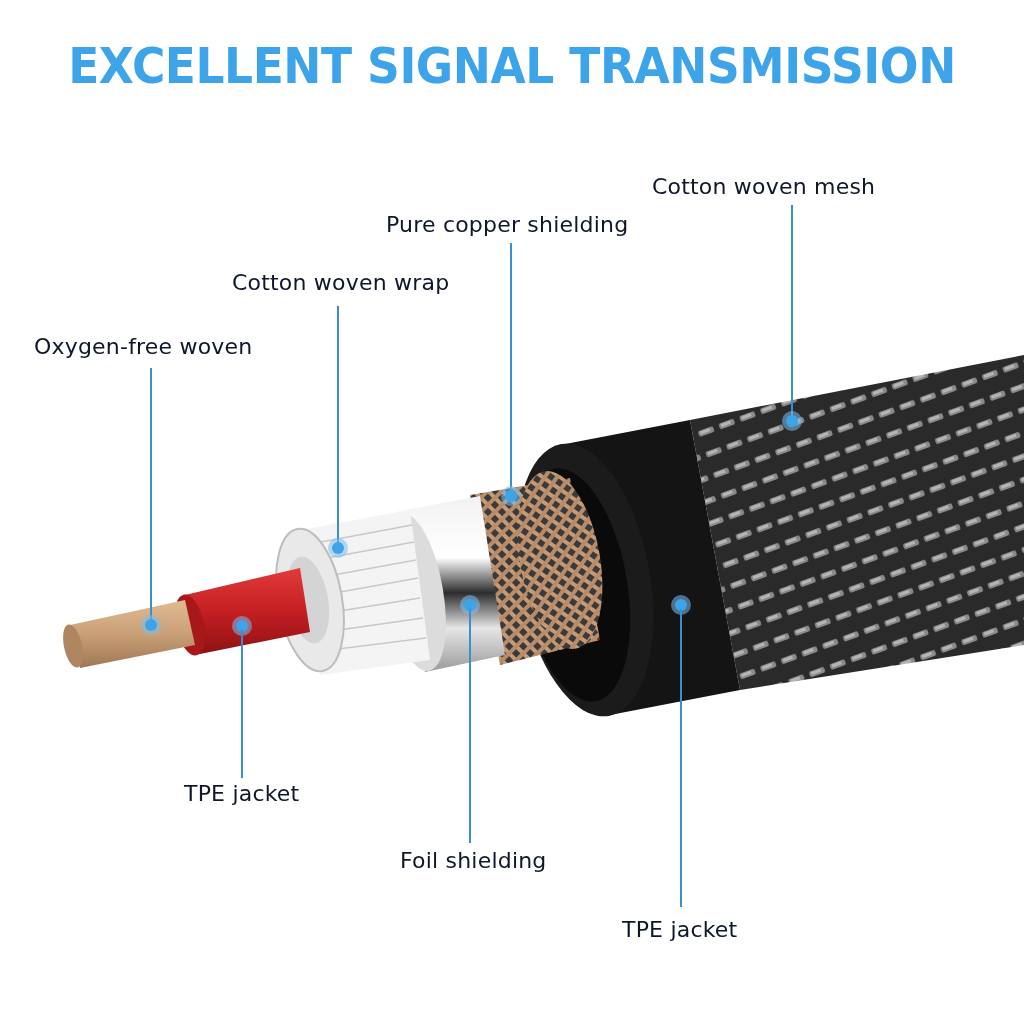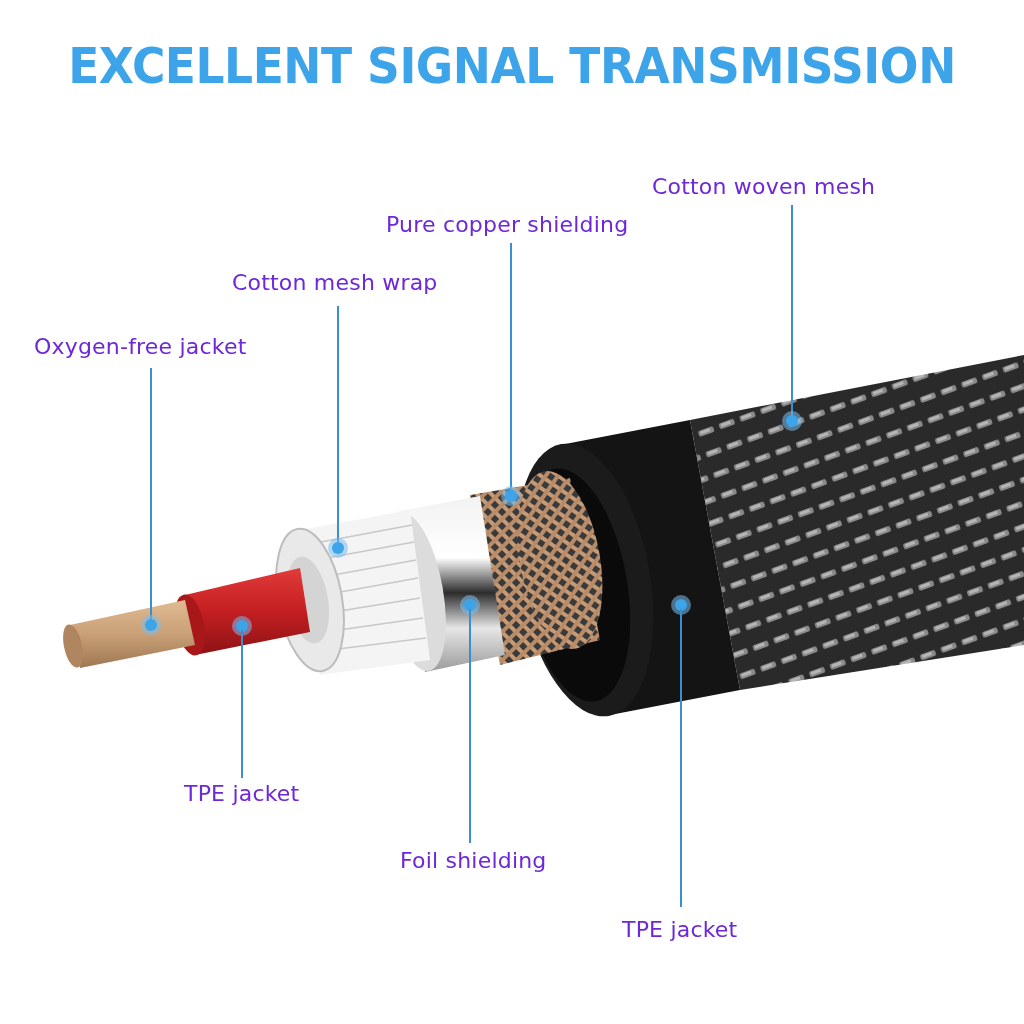--- a/index.html
+++ b/index.html
@@ -1,21 +1,21 @@
 <!DOCTYPE html>
 <html><head>
 <meta charset="utf-8">
 <style>
   html, body { margin: 0; padding: 0; background: #ffffff; }
   body { width: 1024px; height: 1024px; position: relative; overflow: hidden;
          font-family: "DejaVu Sans", sans-serif; }
   .title { position: absolute; left: 0; top: 38px; width: 1024px; text-align: center;
            font-family: "DejaVu Sans", sans-serif; font-weight: bold; font-size: 49px;
            letter-spacing: -0.5px; color: #3da4ea; transform: scaleX(0.93); }
-  .label { position: absolute; font-size: 22px; color: #6d28d9; white-space: nowrap;
+  .label { position: absolute; font-size: 22px; color: #0f172a; white-space: nowrap;
            font-family: "DejaVu Sans", sans-serif; letter-spacing: 0.2px; }
   .leader { position: absolute; width: 2px; background: #3a8fd0; }
   .dot { position: absolute; width: 12px; height: 12px; border-radius: 50%;
          background: #3da4ea; box-shadow: 0 0 0 4px rgba(120,190,240,0.55); }
   svg.cable { position: absolute; left: 0; top: 0; }
 </style>
 </head>
 <body>
 
 <div class="title">EXCELLENT SIGNAL TRANSMISSION</div>
@@ -90,25 +90,25 @@
     <path d="M185 595 L300 568 L310 632 L195 655 Z" fill="url(#redGrad)"></path>
     <ellipse cx="190" cy="625" rx="14" ry="31" transform="rotate(-12 190 625)" fill="#a8181a"></ellipse>
   </g>
 
   <g>
     <path d="M70 625 L185 600 L195 645 L80 668 Z" fill="url(#copperGrad)"></path>
     <ellipse cx="73" cy="646" rx="9" ry="22" transform="rotate(-12 73 646)" fill="#b08661"></ellipse>
   </g>
 </svg>
 
-<div class="label" style="left:34px; top:334px;">Oxygen-free jacket</div>
+<div class="label" style="left:34px; top:334px;">Oxygen-free woven</div>
 <div class="leader" style="left:150px; top:368px; height:256px;"></div>
 <div class="dot" style="left:145px; top:619px;"></div>
 
-<div class="label" style="left:232px; top:270px;">Cotton mesh wrap</div>
+<div class="label" style="left:232px; top:270px;">Cotton woven wrap</div>
 <div class="leader" style="left:337px; top:306px; height:240px;"></div>
 <div class="dot" style="left:332px; top:542px;"></div>
 
 <div class="label" style="left:386px; top:212px;">Pure copper shielding</div>
 <div class="leader" style="left:510px; top:243px; height:250px;"></div>
 <div class="dot" style="left:505px; top:490px;"></div>
 
 <div class="label" style="left:652px; top:174px;">Cotton woven mesh</div>
 <div class="leader" style="left:791px; top:205px; height:214px;"></div>
 <div class="dot" style="left:786px; top:415px;"></div>

